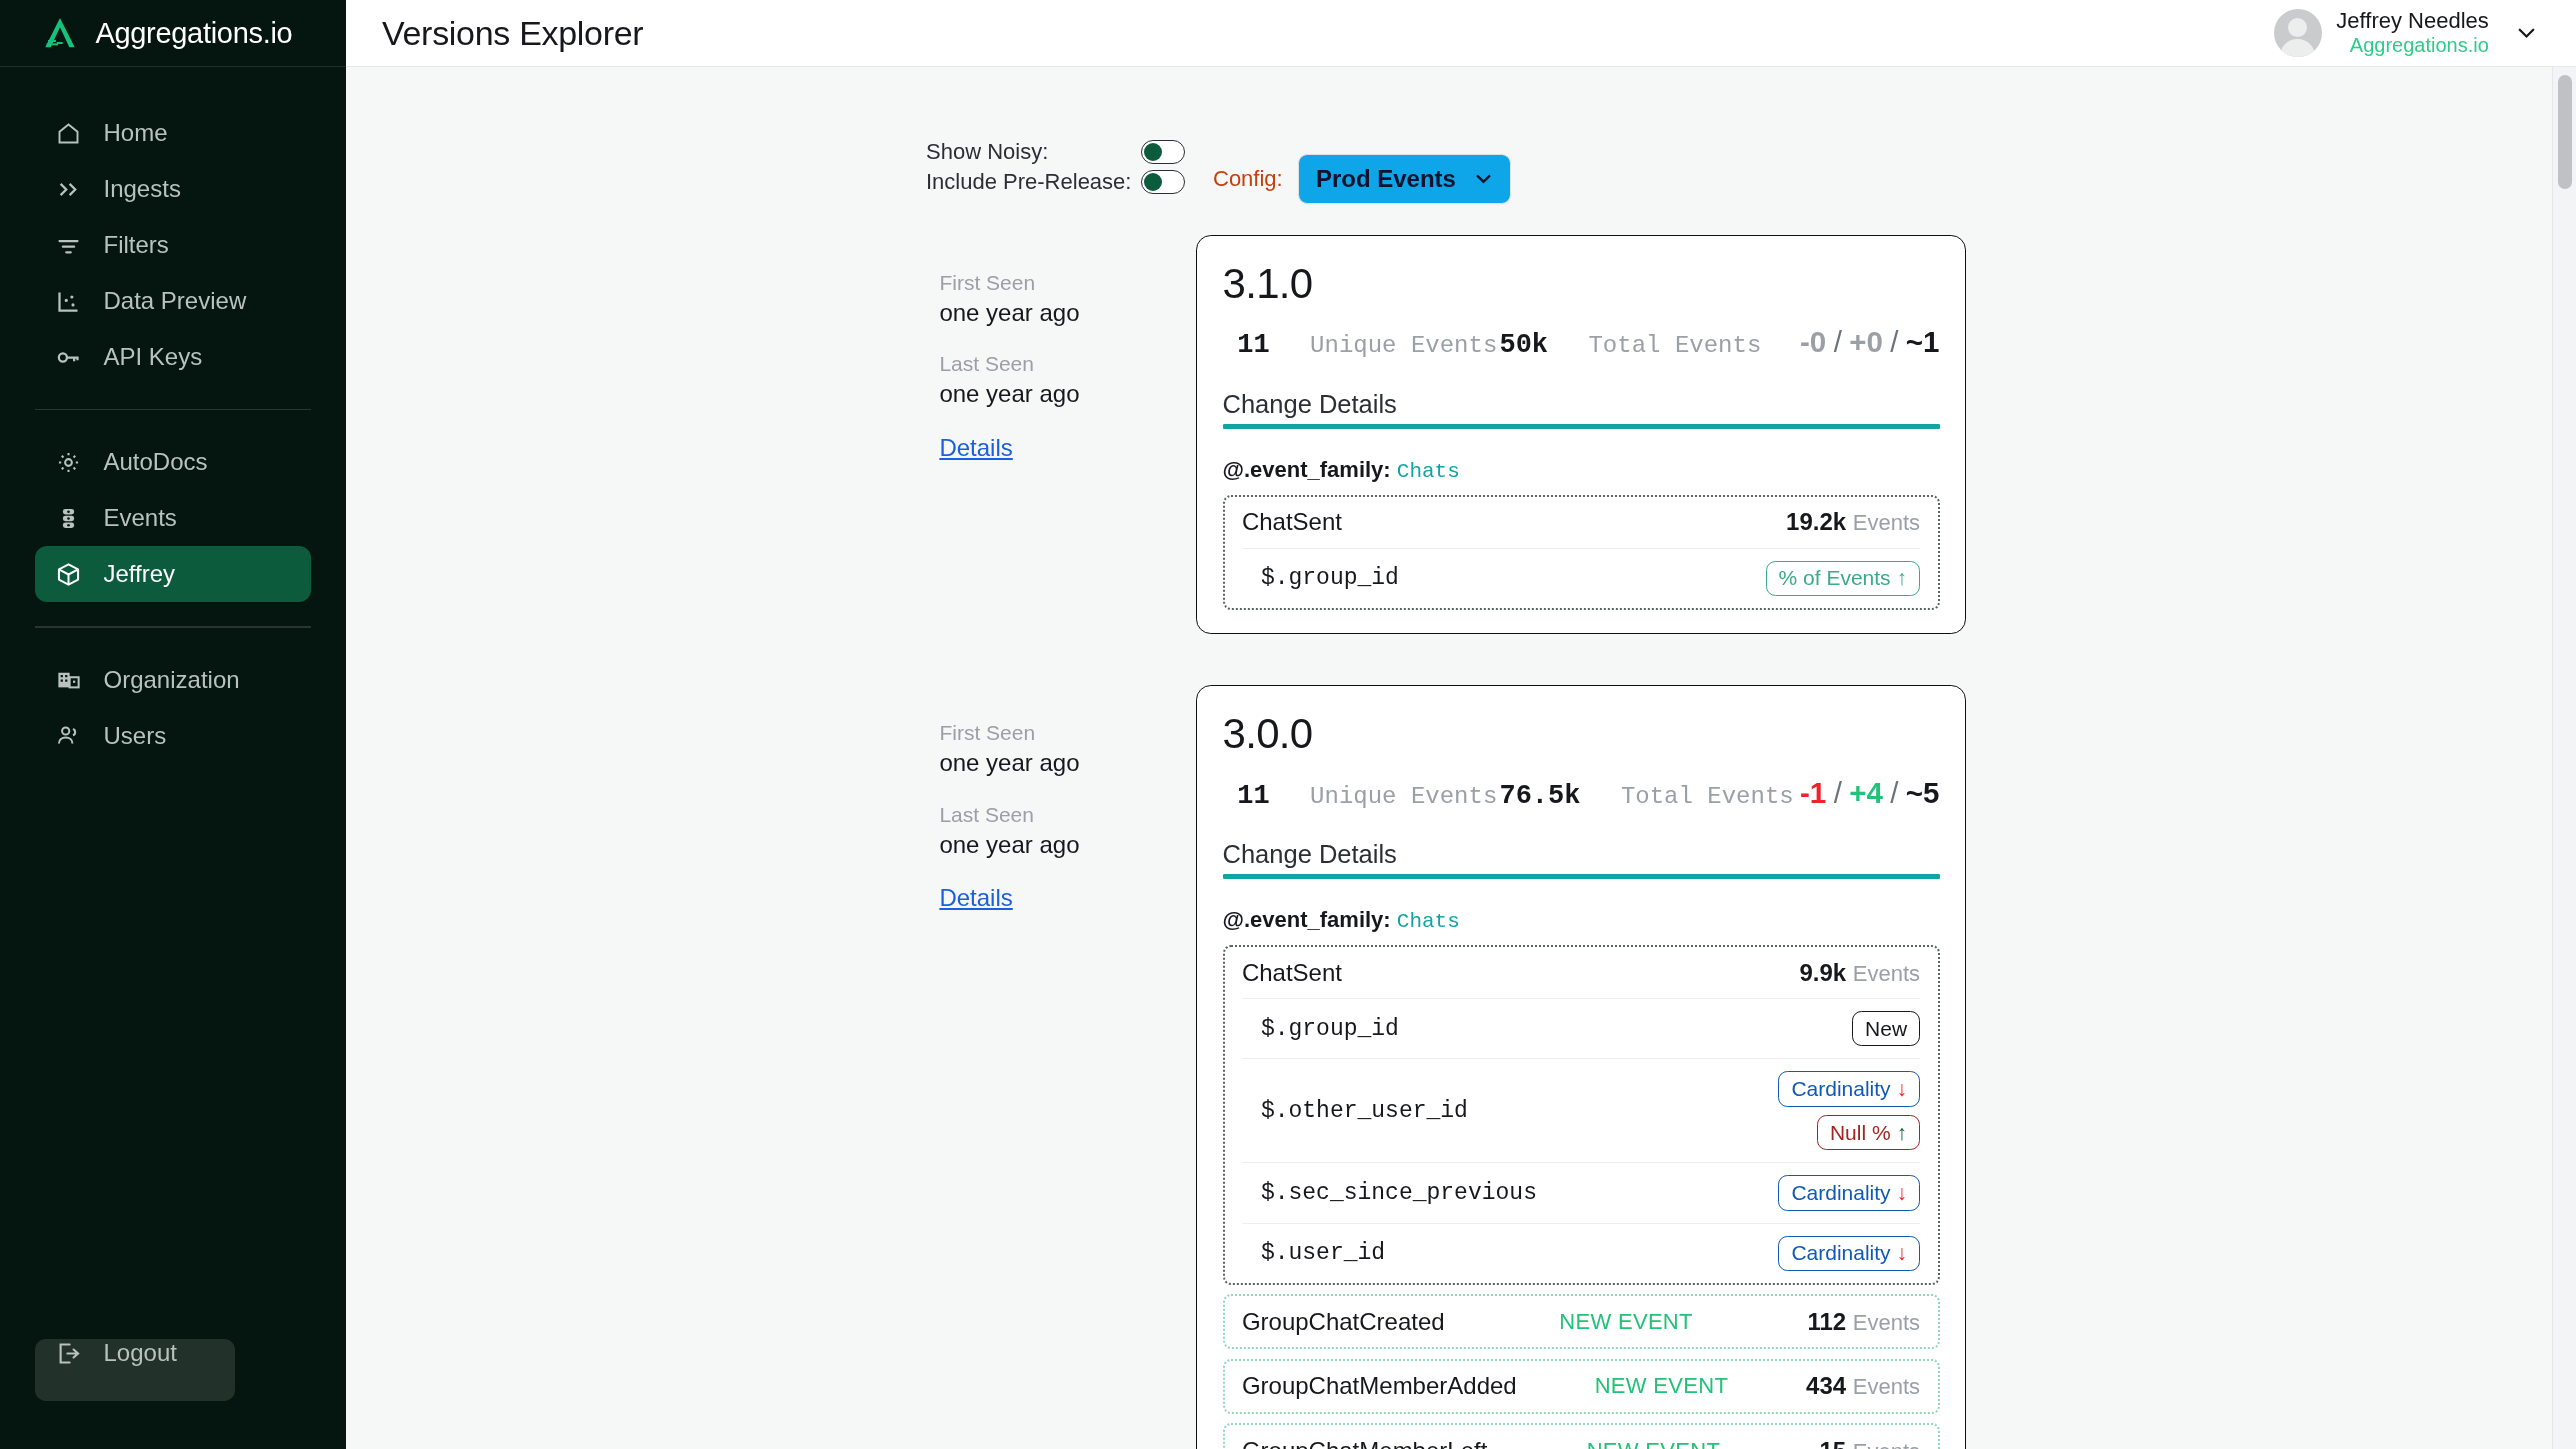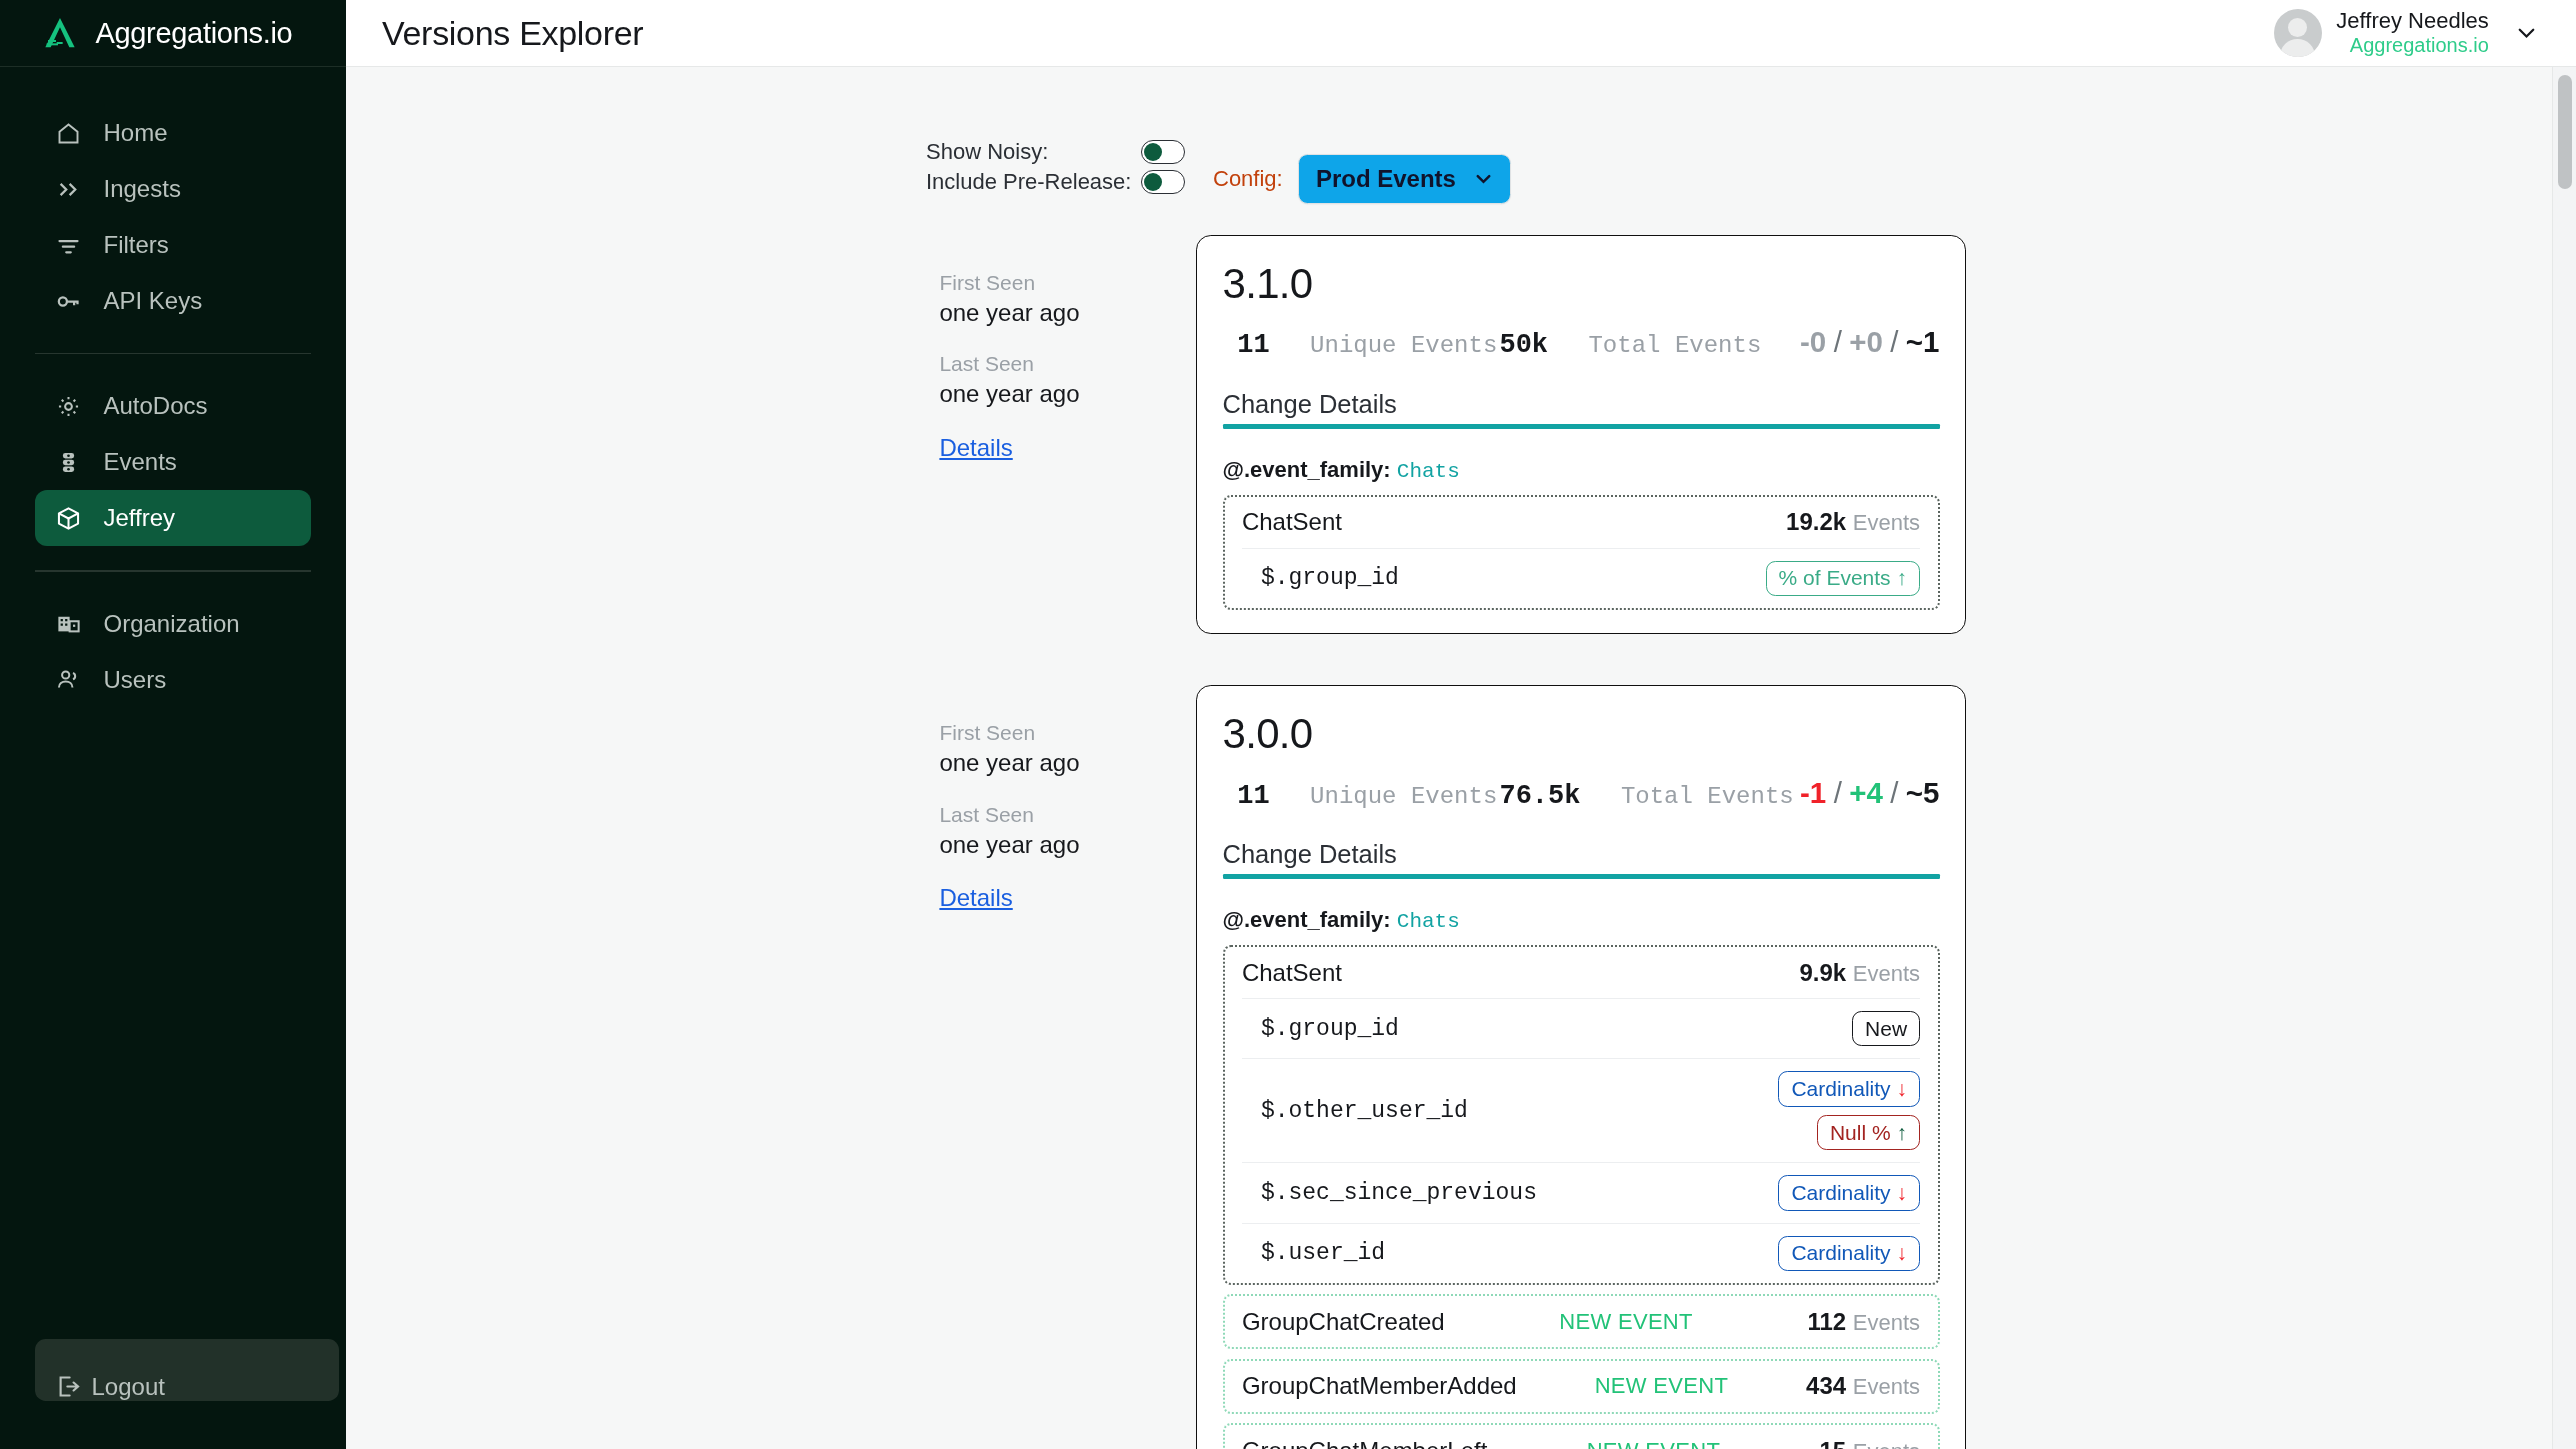--- a/index.html
+++ b/index.html
@@ -38,23 +38,23 @@
     color: #b9c2be; font-size: 24px; font-weight: 400;
     cursor: pointer;
   }
   .nav-item .ico { width: 29.5px; height: 29.5px; flex: 0 0 29.5px; display: flex; align-items: center; justify-content: center; }
   .nav-item .ico svg { width: 27px; height: 27px; display: block; }
   .nav-item.active { background: #0d5b3d; color: #ffffff; }
   .nav-item.active .ico svg { stroke: #ffffff; }
   .nav-sep { height: 1.3px; background: #27362f; margin: 24px 35px 24px 35px; }
   .logout {
     position: absolute; left: 35px; bottom: 48px;
-    width: 304px; height: 62px;
+    width: 200px; height: 62px;
     background: #223129; border-radius: 10.7px;
-    display: flex; align-items: flex-end; gap: 8px; padding-left: 19px;
+    display: flex; align-items: flex-start; gap: 20px; padding-left: 19px;
     color: #b9c2be; font-size: 24px; cursor: pointer;
   }
   .logout .ico { width: 29.5px; height: 29.5px; display: flex; align-items: center; justify-content: center; }
   .logout .ico svg { width: 27px; height: 27px; }
 
   
   .main { flex: 1 1 auto; height: 1449px; position: relative; background: #f6f7f7; }
   .topbar {
     height: 67px; background: #ffffff;
     display: flex; align-items: center; justify-content: space-between;
@@ -223,20 +223,31 @@
           </span>
         <span>Ingests</span>
       </div>
       <div class="nav-item">
         <span class="ico">
             <svg viewBox="0 0 24 24" fill="none" stroke="#b9c2be" stroke-width="2" stroke-linecap="round">
               <path d="M4 8h16M7 13h10M10 18h4"></path>
             </svg>
           </span>
         <span>Filters</span>
+      </div>
+      <div class="nav-item">
+        <span class="ico">
+            <svg viewBox="0 0 24 24" fill="none" stroke="#b9c2be" stroke-width="2">
+              <path d="M4 4v16h16"></path>
+              <circle cx="10" cy="11" r="1.4" fill="#b9c2be" stroke="none"></circle>
+              <circle cx="15" cy="8" r="1.4" fill="#b9c2be" stroke="none"></circle>
+              <circle cx="16" cy="15" r="1.4" fill="#b9c2be" stroke="none"></circle>
+            </svg>
+          </span>
+        <span>Data Preview</span>
       </div>
       <div class="nav-item">
         <span class="ico">
             <svg viewBox="0 0 24 24" fill="none" stroke="#b9c2be" stroke-width="2">
               <circle cx="7" cy="12" r="3.6"></circle>
               <path d="M10.6 12H21M17 12v3.4M20 12v2.4"></path>
             </svg>
           </span>
         <span>API Keys</span>
       </div>

